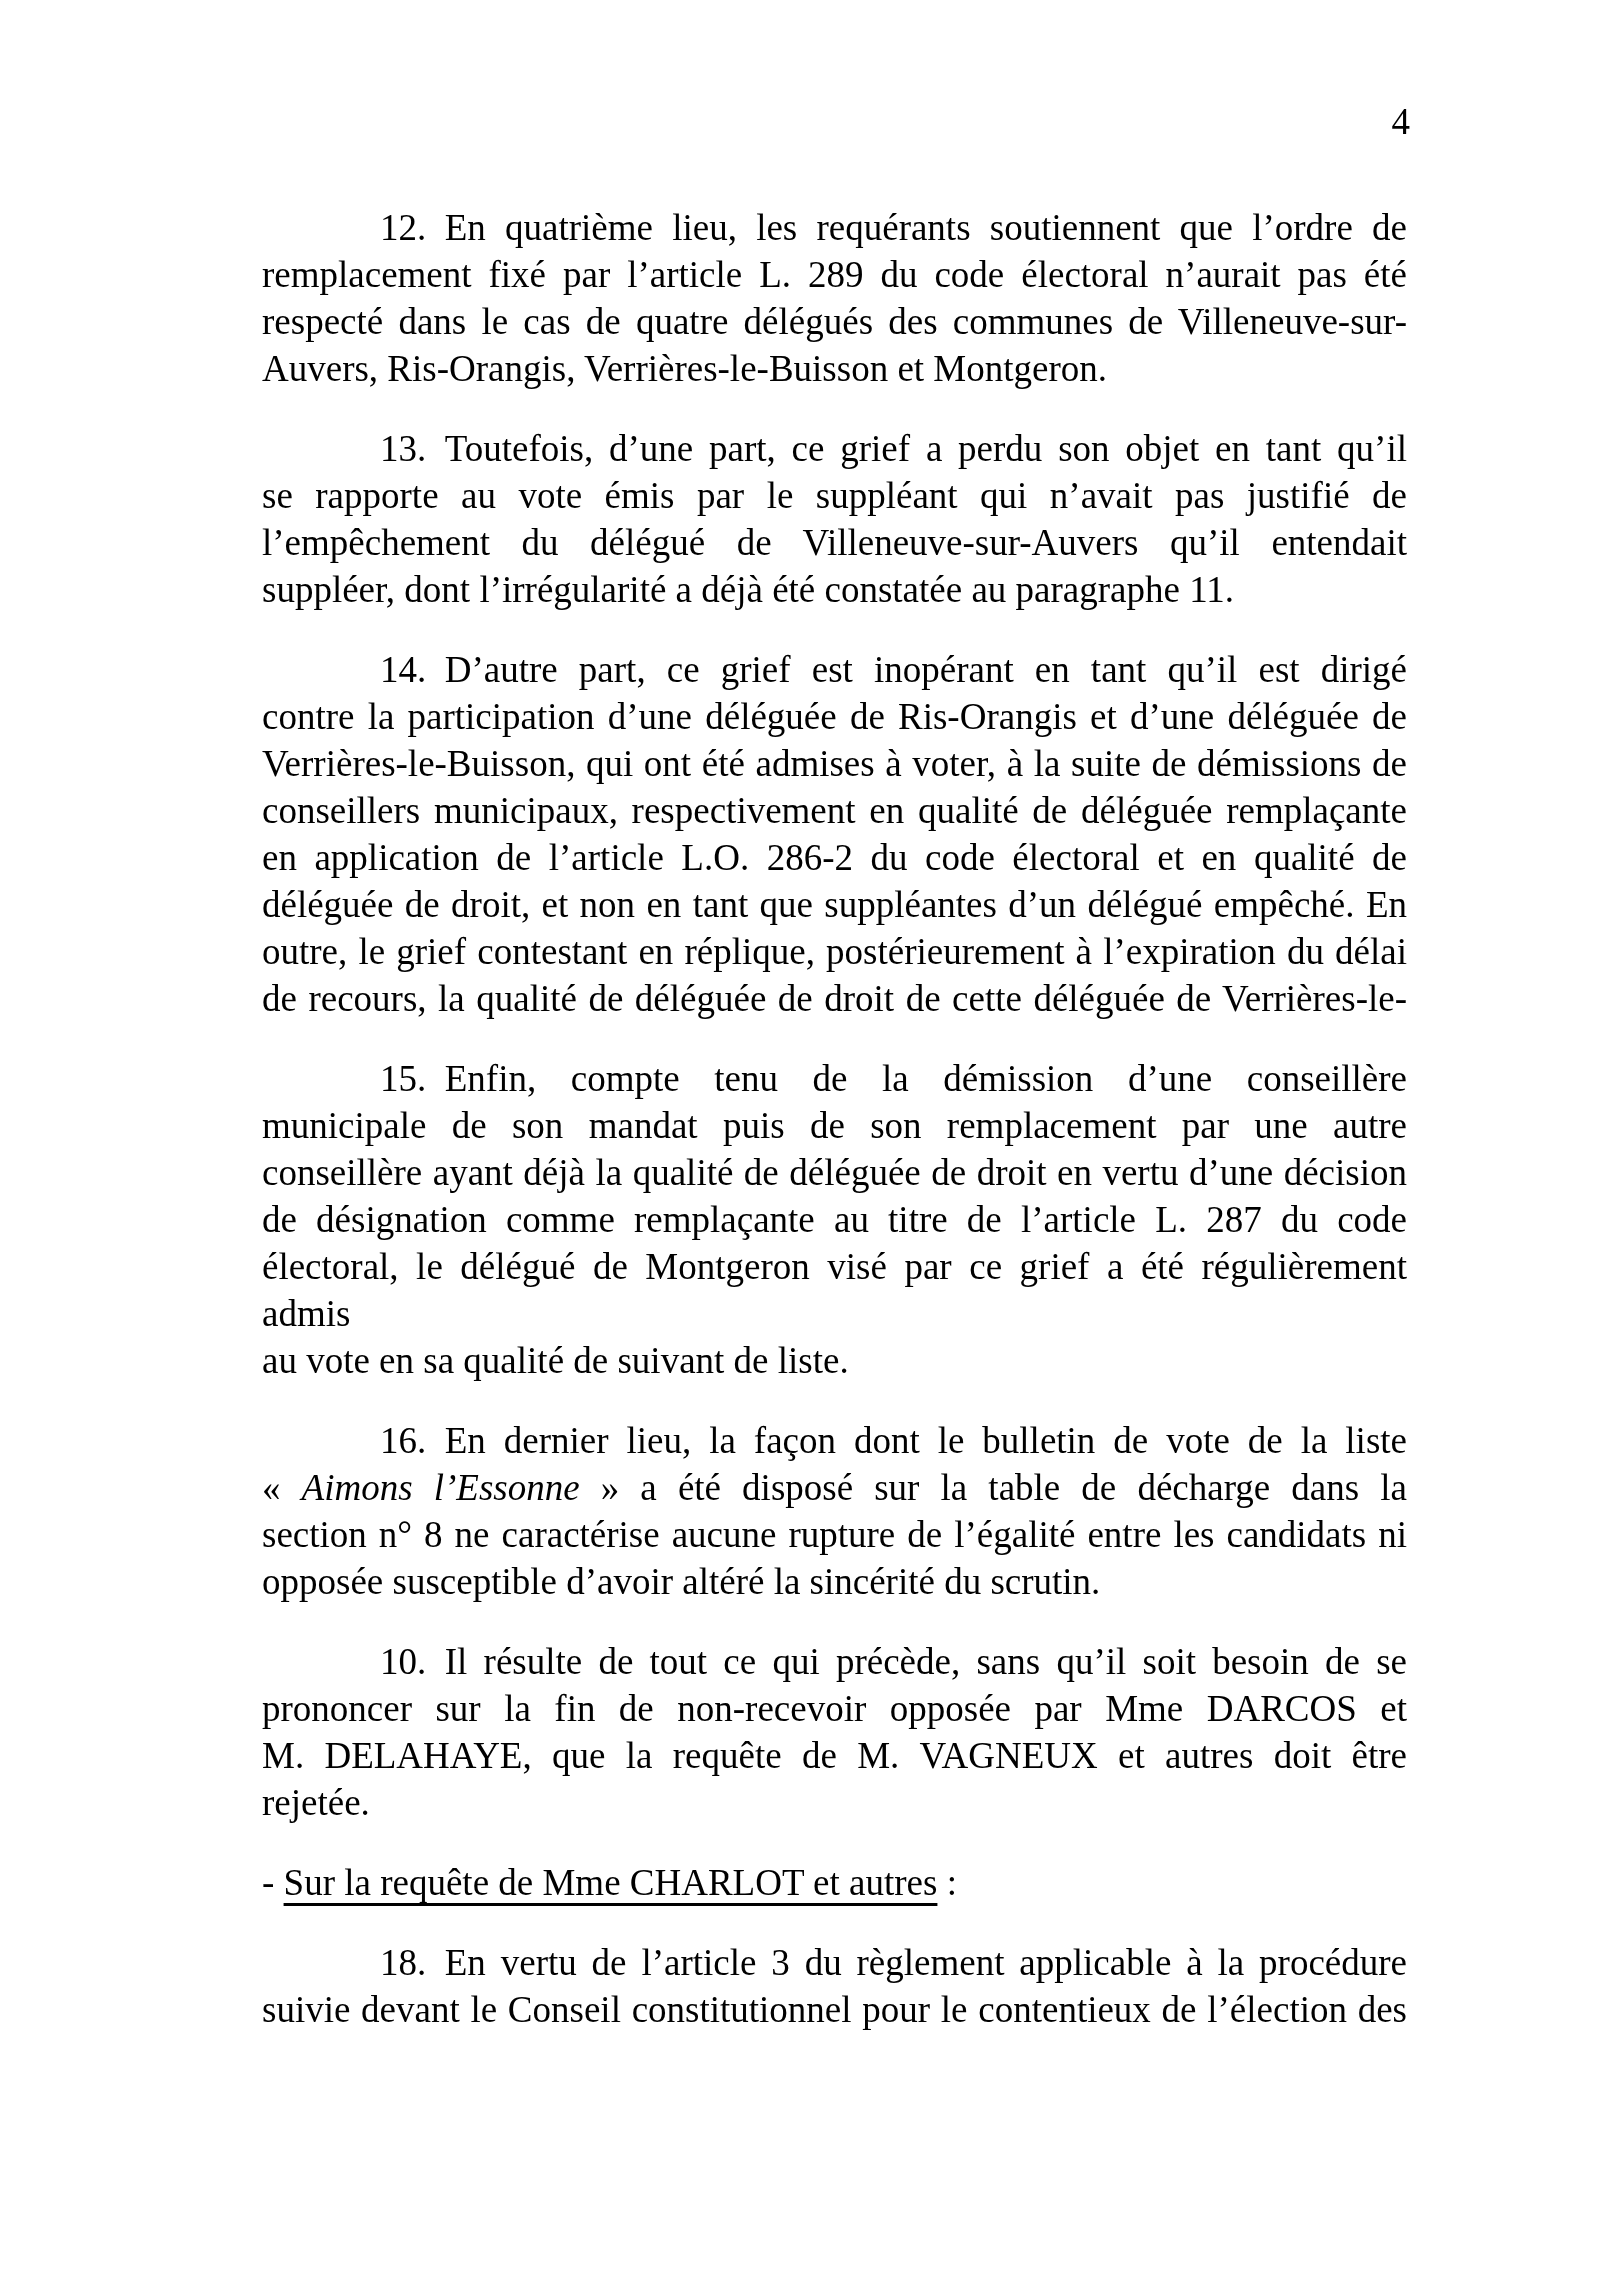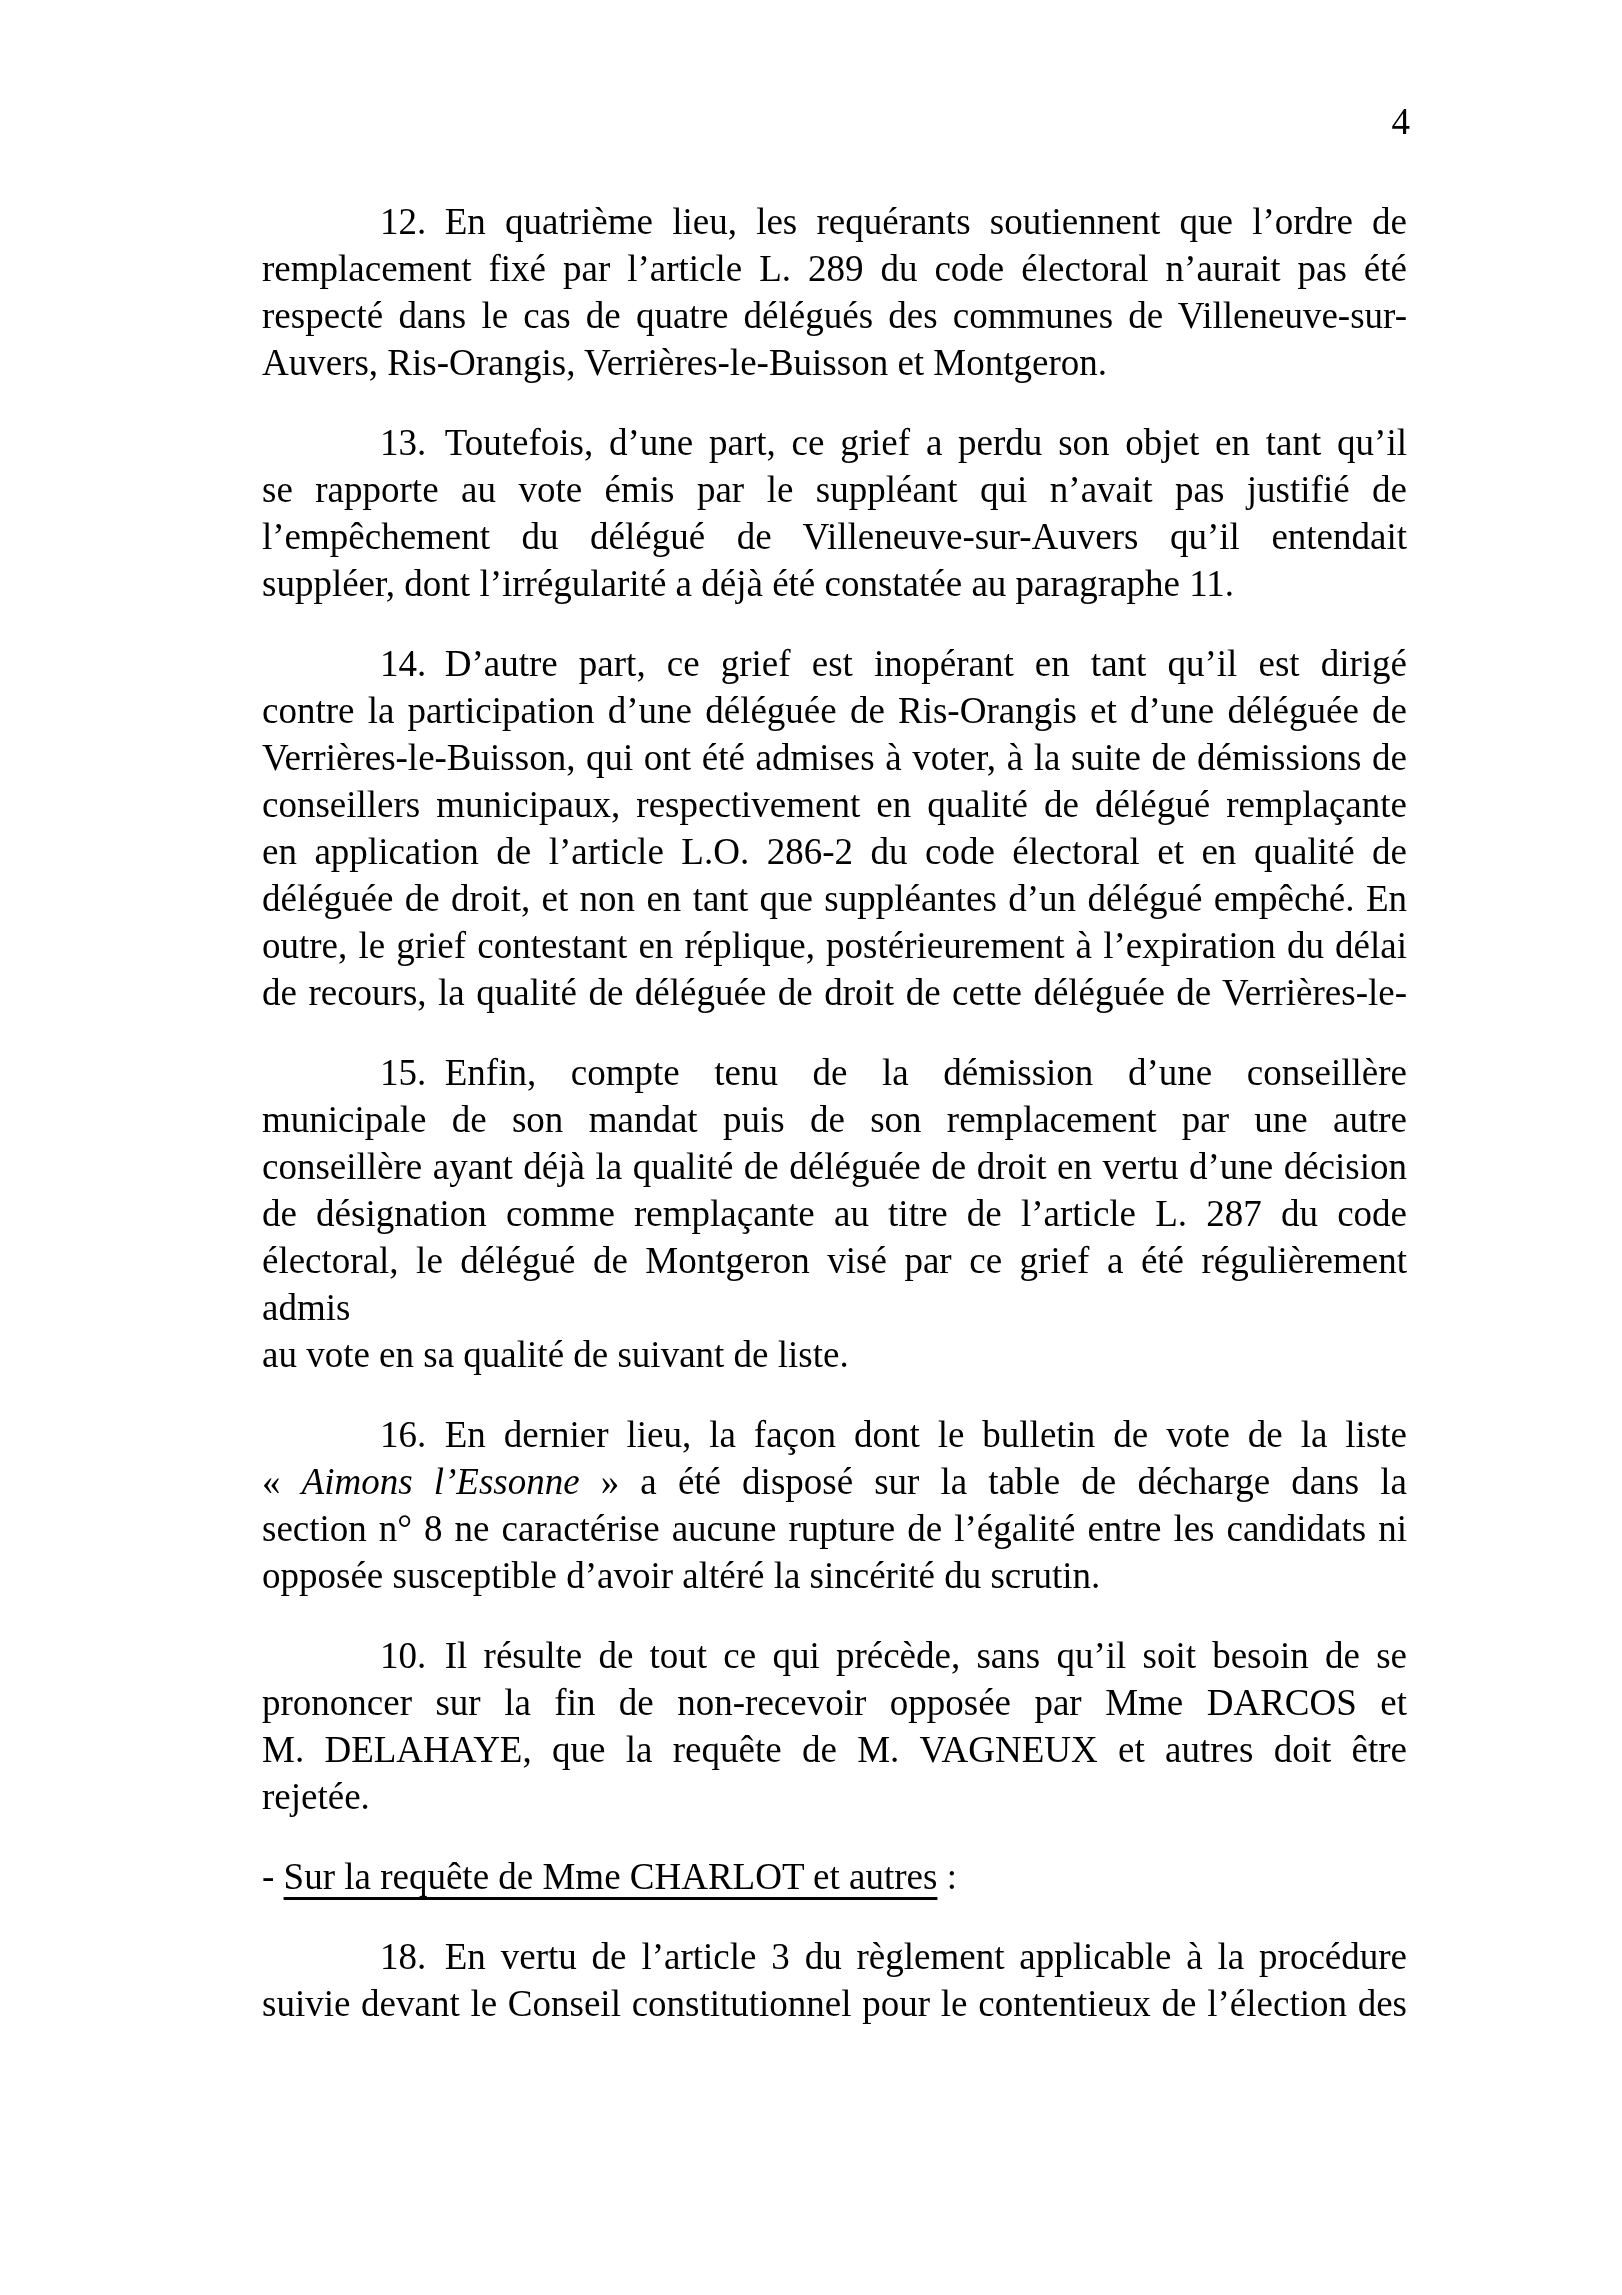--- a/index.html
+++ b/index.html
@@ -20,21 +20,21 @@
     position: absolute;
     top: 98px;
     right: 213px;
     font-size: 37px;
     line-height: 47px;
     text-align: right;
   }
   .content {
     position: absolute;
     left: 262px;
-    top: 198px;
+    top: 204px;
     width: 1145px;
     font-size: 37px;
   }
   .para {
     margin: 0 0 33px 0;
   }
   .line {
     line-height: 47px;
     text-align: justify;
     text-align-last: justify;
@@ -76,21 +76,21 @@
       <div class="para">
         <div class="line indent"><span>13. Toutefois, d’une part, ce grief a perdu son objet en tant qu’il</span></div>
         <div class="line"><span>se rapporte au vote émis par le suppléant qui n’avait pas justifié de</span></div>
         <div class="line"><span>l’empêchement du délégué de Villeneuve-sur-Auvers qu’il entendait</span></div>
         <div class="line last"><span>suppléer, dont l’irrégularité a déjà été constatée au paragraphe 11.</span></div>
       </div>
       <div class="para">
         <div class="line indent"><span>14. D’autre part, ce grief est inopérant en tant qu’il est dirigé</span></div>
         <div class="line"><span>contre la participation d’une déléguée de Ris-Orangis et d’une déléguée de</span></div>
         <div class="line"><span>Verrières-le-Buisson, qui ont été admises à voter, à la suite de démissions de</span></div>
-        <div class="line"><span>conseillers municipaux, respectivement en qualité de délégué remplaçante</span></div>
+        <div class="line"><span>conseillers municipaux, respectivement en qualité de déléguée remplaçante</span></div>
         <div class="line"><span>en application de l’article L.O.&nbsp;286-2 du code électoral et en qualité de</span></div>
         <div class="line"><span>déléguée de droit, et non en tant que suppléantes d’un délégué empêché. En</span></div>
         <div class="line"><span>outre, le grief contestant en réplique, postérieurement à l’expiration du délai</span></div>
         <div class="line"><span>de recours, la qualité de déléguée de droit de cette déléguée de Verrières-le-</span></div>
       </div>
       <div class="para">
         <div class="line indent"><span>15. Enfin, compte tenu de la démission d’une conseillère</span></div>
         <div class="line"><span>municipale de son mandat puis de son remplacement par une autre</span></div>
         <div class="line"><span>conseillère ayant déjà la qualité de déléguée de droit en vertu d’une décision</span></div>
         <div class="line"><span>de désignation comme remplaçante au titre de l’article L.&nbsp;287 du code</span></div>

